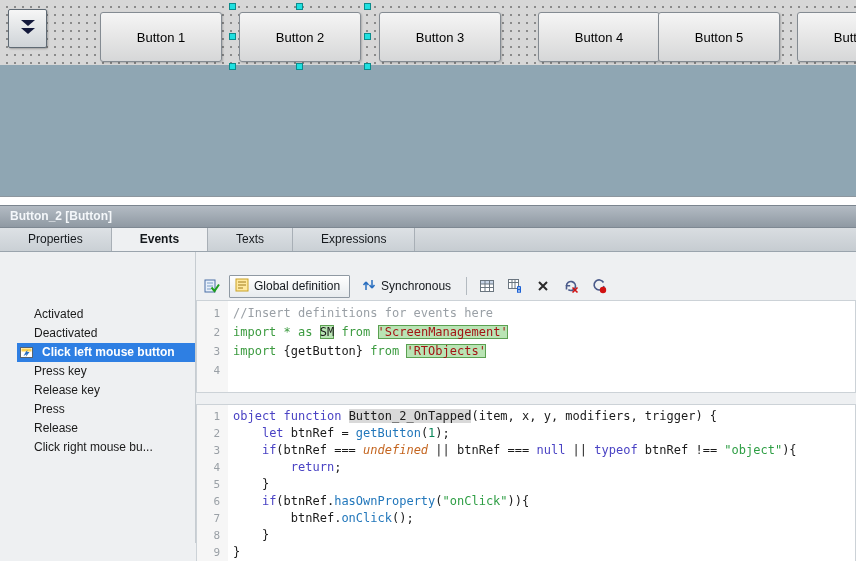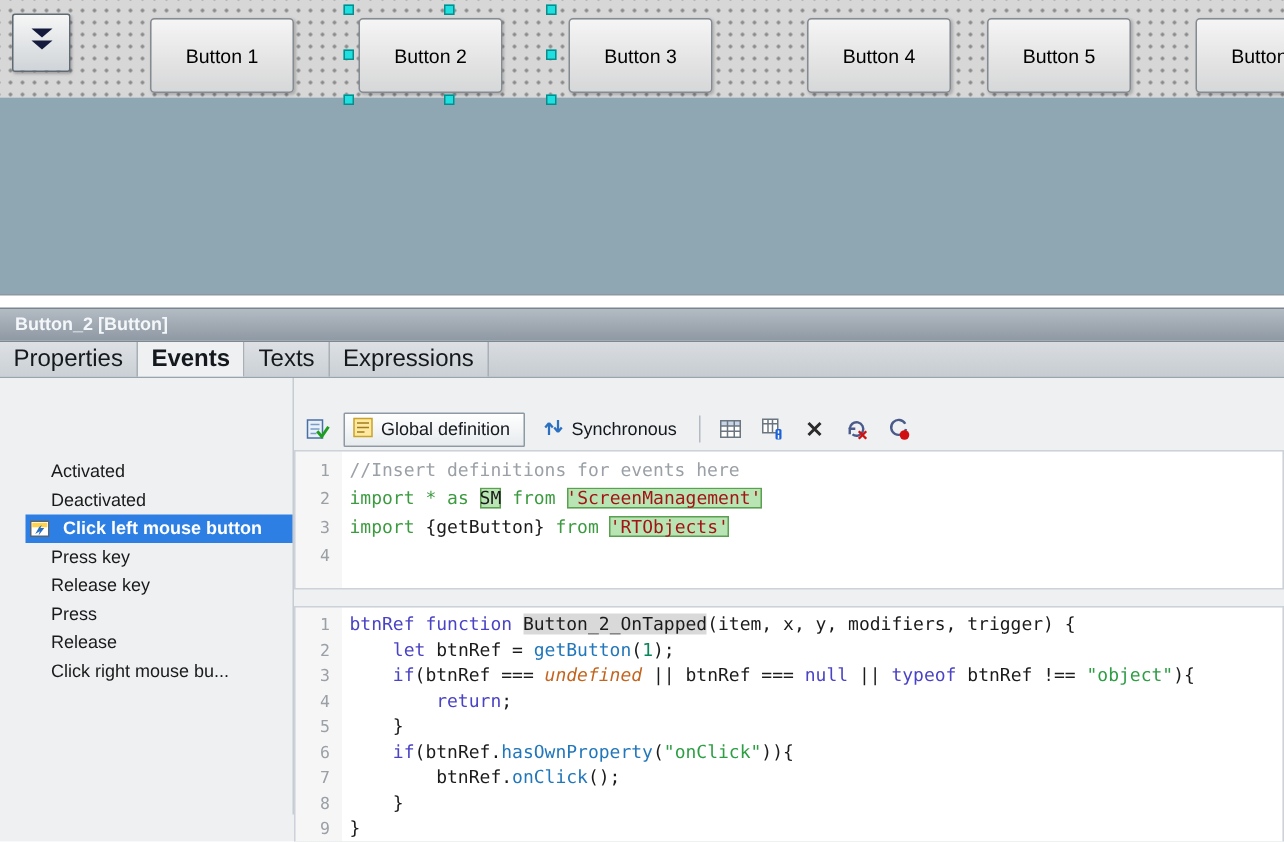--- a/index.html
+++ b/index.html
@@ -8,33 +8,33 @@
 
   
   .canvas{position:absolute;left:0;top:0;width:856px;height:197px;border-bottom:1px solid #8d979f;box-sizing:border-box;}
   .canvas-grid{position:absolute;left:0;top:0;right:0;height:65px;background-color:#d7d7d7;
                background-image:radial-gradient(circle,#8a8a8a 1px,transparent 1.3px);
                background-size:8px 8px;background-position:3px 3px;}
   .canvas-blue{position:absolute;left:0;top:65px;right:0;bottom:0;background:#8fa6b3;}
   .tool-btn{position:absolute;left:8px;top:9px;width:39px;height:39px;box-sizing:border-box;
             background:linear-gradient(#f6f6f6,#cfd4d8);border:1px solid #5f6a74;border-radius:2px;
             display:flex;align-items:center;justify-content:center;box-shadow:1px 1px 2px rgba(0,0,0,.25);}
-  .hmi-btn{position:absolute;top:12px;width:96px;height:50px;box-sizing:border-box;
+  .hmi-btn{position:absolute;top:12px;width:122px;height:50px;box-sizing:border-box;
            background:linear-gradient(#f5f5f5 0%,#e6e6e6 50%,#d6d7d8 100%);
            border:1px solid #848b92;border-radius:3px;display:flex;align-items:center;justify-content:center;
            font-size:13px;color:#000;box-shadow:1px 1px 2px rgba(0,0,0,.2);}
   .sel-handle{position:absolute;width:7px;height:7px;background:#1fe0e0;border:1px solid #0b8c8c;box-sizing:border-box;z-index:6;}
 
   
   .insp-title{position:absolute;left:0;top:205px;width:856px;height:23px;box-sizing:border-box;
               background:linear-gradient(#b3bbc3,#8f99a3);border-top:1px solid #7b858f;border-bottom:1px solid #7e8892;
               color:#f4f7fa;font-size:12px;font-weight:bold;line-height:21px;padding-left:10px;}
   .tab-bar{position:absolute;left:0;top:228px;width:856px;height:24px;display:flex;
            background:linear-gradient(#d9dde1,#c6ccd1);border-bottom:1px solid #9aa4ad;box-sizing:border-box;}
-  .tab{padding:0 9px;line-height:23px;font-size:16px;color:#15191d;border-right:1px solid #a8afb6;
+  .tab{padding:0 28px;line-height:23px;font-size:12px;color:#15191d;border-right:1px solid #a8afb6;
        background:linear-gradient(#dde1e5,#cad0d5);cursor:default;}
   .tab.active{background:#eef0f2;font-weight:bold;}
 
   .content{position:absolute;left:0;top:252px;width:856px;bottom:0;background:#eef0f2;}
   .events{position:absolute;left:0;top:0;width:196px;bottom:18px;background:#eef0f2;
           border-right:1px solid #c6ccd1;box-sizing:border-box;padding-top:53px;}
   .event-item{height:19px;line-height:19px;font-size:12px;padding-left:34px;color:#1a1a1a;white-space:nowrap;}
   .event-item.selected{display:flex;align-items:center;gap:9px;padding-left:3px;margin-left:17px;
                        background:#2e7fe3;color:#fff;font-weight:bold;}
 
@@ -216,21 +216,21 @@
             <div class="code-txt"><span class="tok-imp">import</span><span class="tok-pln"> {getButton} </span><span class="tok-imp">from</span><span class="tok-pln"> </span><span class="tok-strr tok-hl">'RTObjects'</span></div>
           </div>
           <div class="code-row">
             <div class="code-gut">4</div>
             <div class="code-txt"></div>
           </div>
         </div>
       <div class="code-editor" id="editor2">
           <div class="code-row">
             <div class="code-gut">1</div>
-            <div class="code-txt"><span class="tok-kw">btnRef</span><span class="tok-pln"> </span><span class="tok-kw">function</span><span class="tok-pln"> </span><span class="tok-pln tok-namehl">Button_2_OnTapped</span><span class="tok-pln">(item, x, y, modifiers, trigger) {</span></div>
+            <div class="code-txt"><span class="tok-kw">object</span><span class="tok-pln"> </span><span class="tok-kw">function</span><span class="tok-pln"> </span><span class="tok-pln tok-namehl">Button_2_OnTapped</span><span class="tok-pln">(item, x, y, modifiers, trigger) {</span></div>
           </div>
           <div class="code-row">
             <div class="code-gut">2</div>
             <div class="code-txt"><span class="tok-pln">    </span><span class="tok-kw">let</span><span class="tok-pln"> btnRef = </span><span class="tok-fn">getButton</span><span class="tok-pln">(</span><span class="tok-num">1</span><span class="tok-pln">);</span></div>
           </div>
           <div class="code-row">
             <div class="code-gut">3</div>
             <div class="code-txt"><span class="tok-pln">    </span><span class="tok-kw">if</span><span class="tok-pln">(btnRef === </span><span class="tok-undef">undefined</span><span class="tok-pln"> || btnRef === </span><span class="tok-kw">null</span><span class="tok-pln"> || </span><span class="tok-kw">typeof</span><span class="tok-pln"> btnRef !== </span><span class="tok-str">"object"</span><span class="tok-pln">){</span></div>
           </div>
           <div class="code-row">

